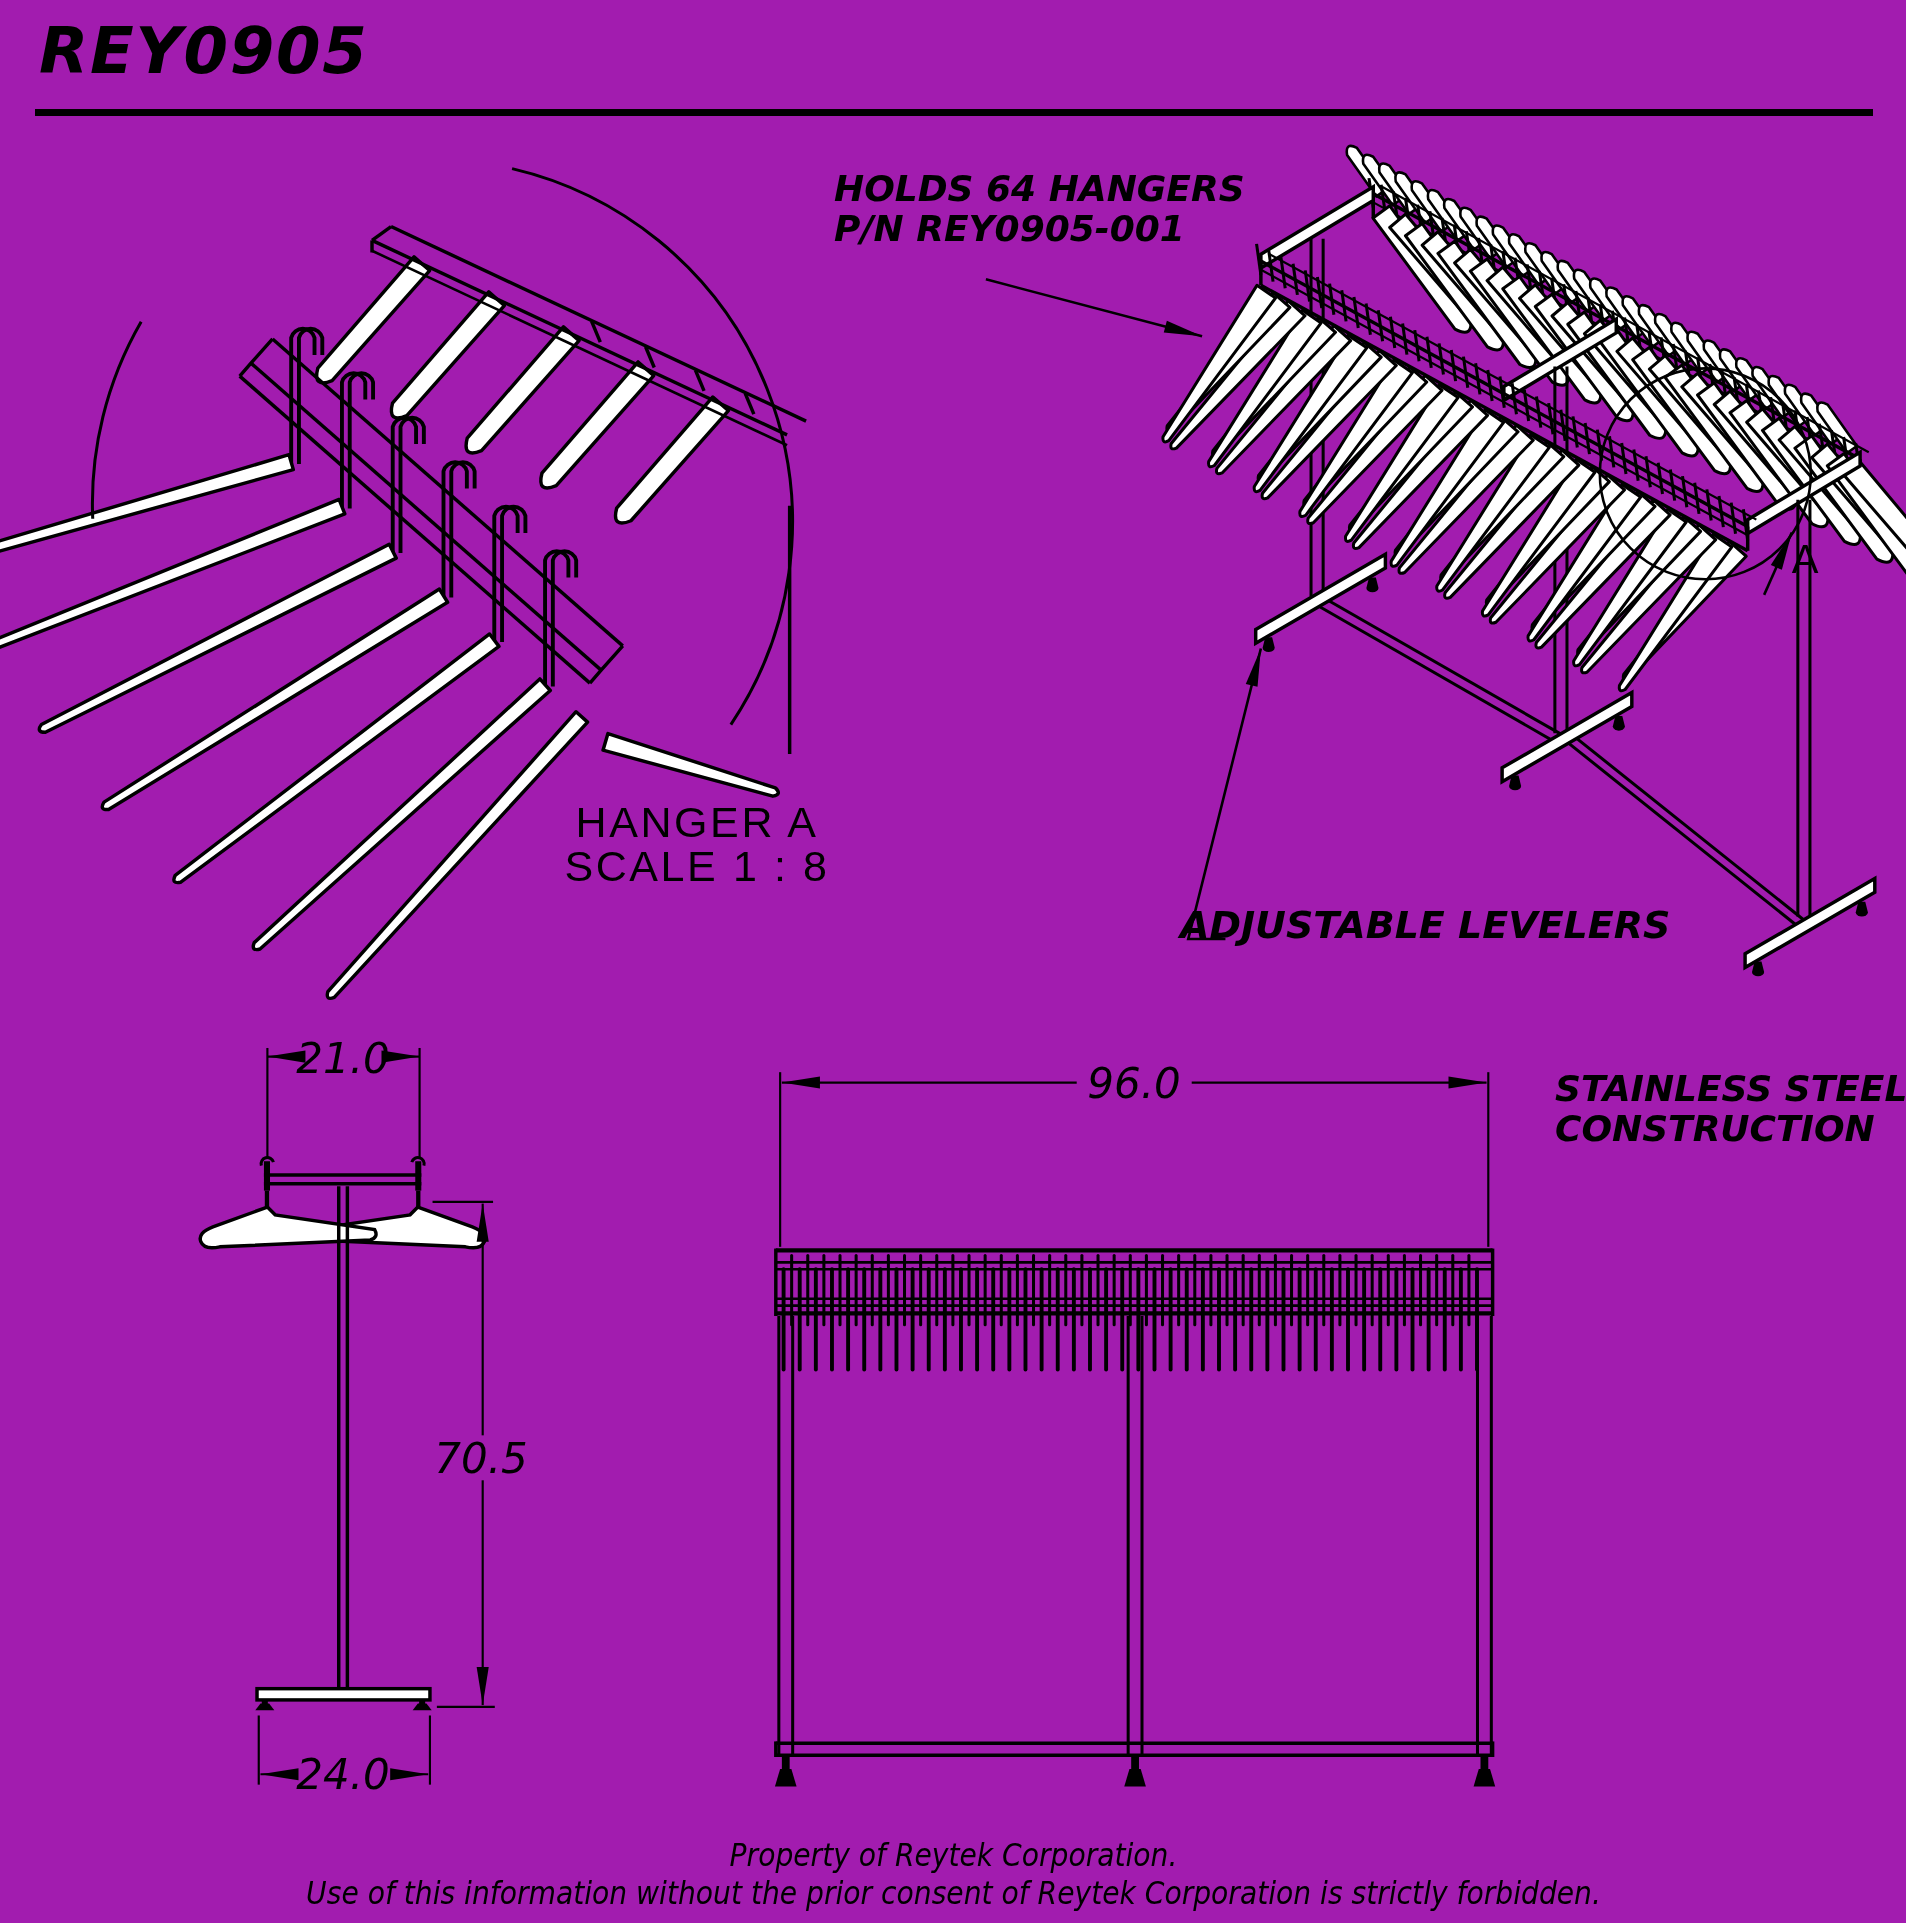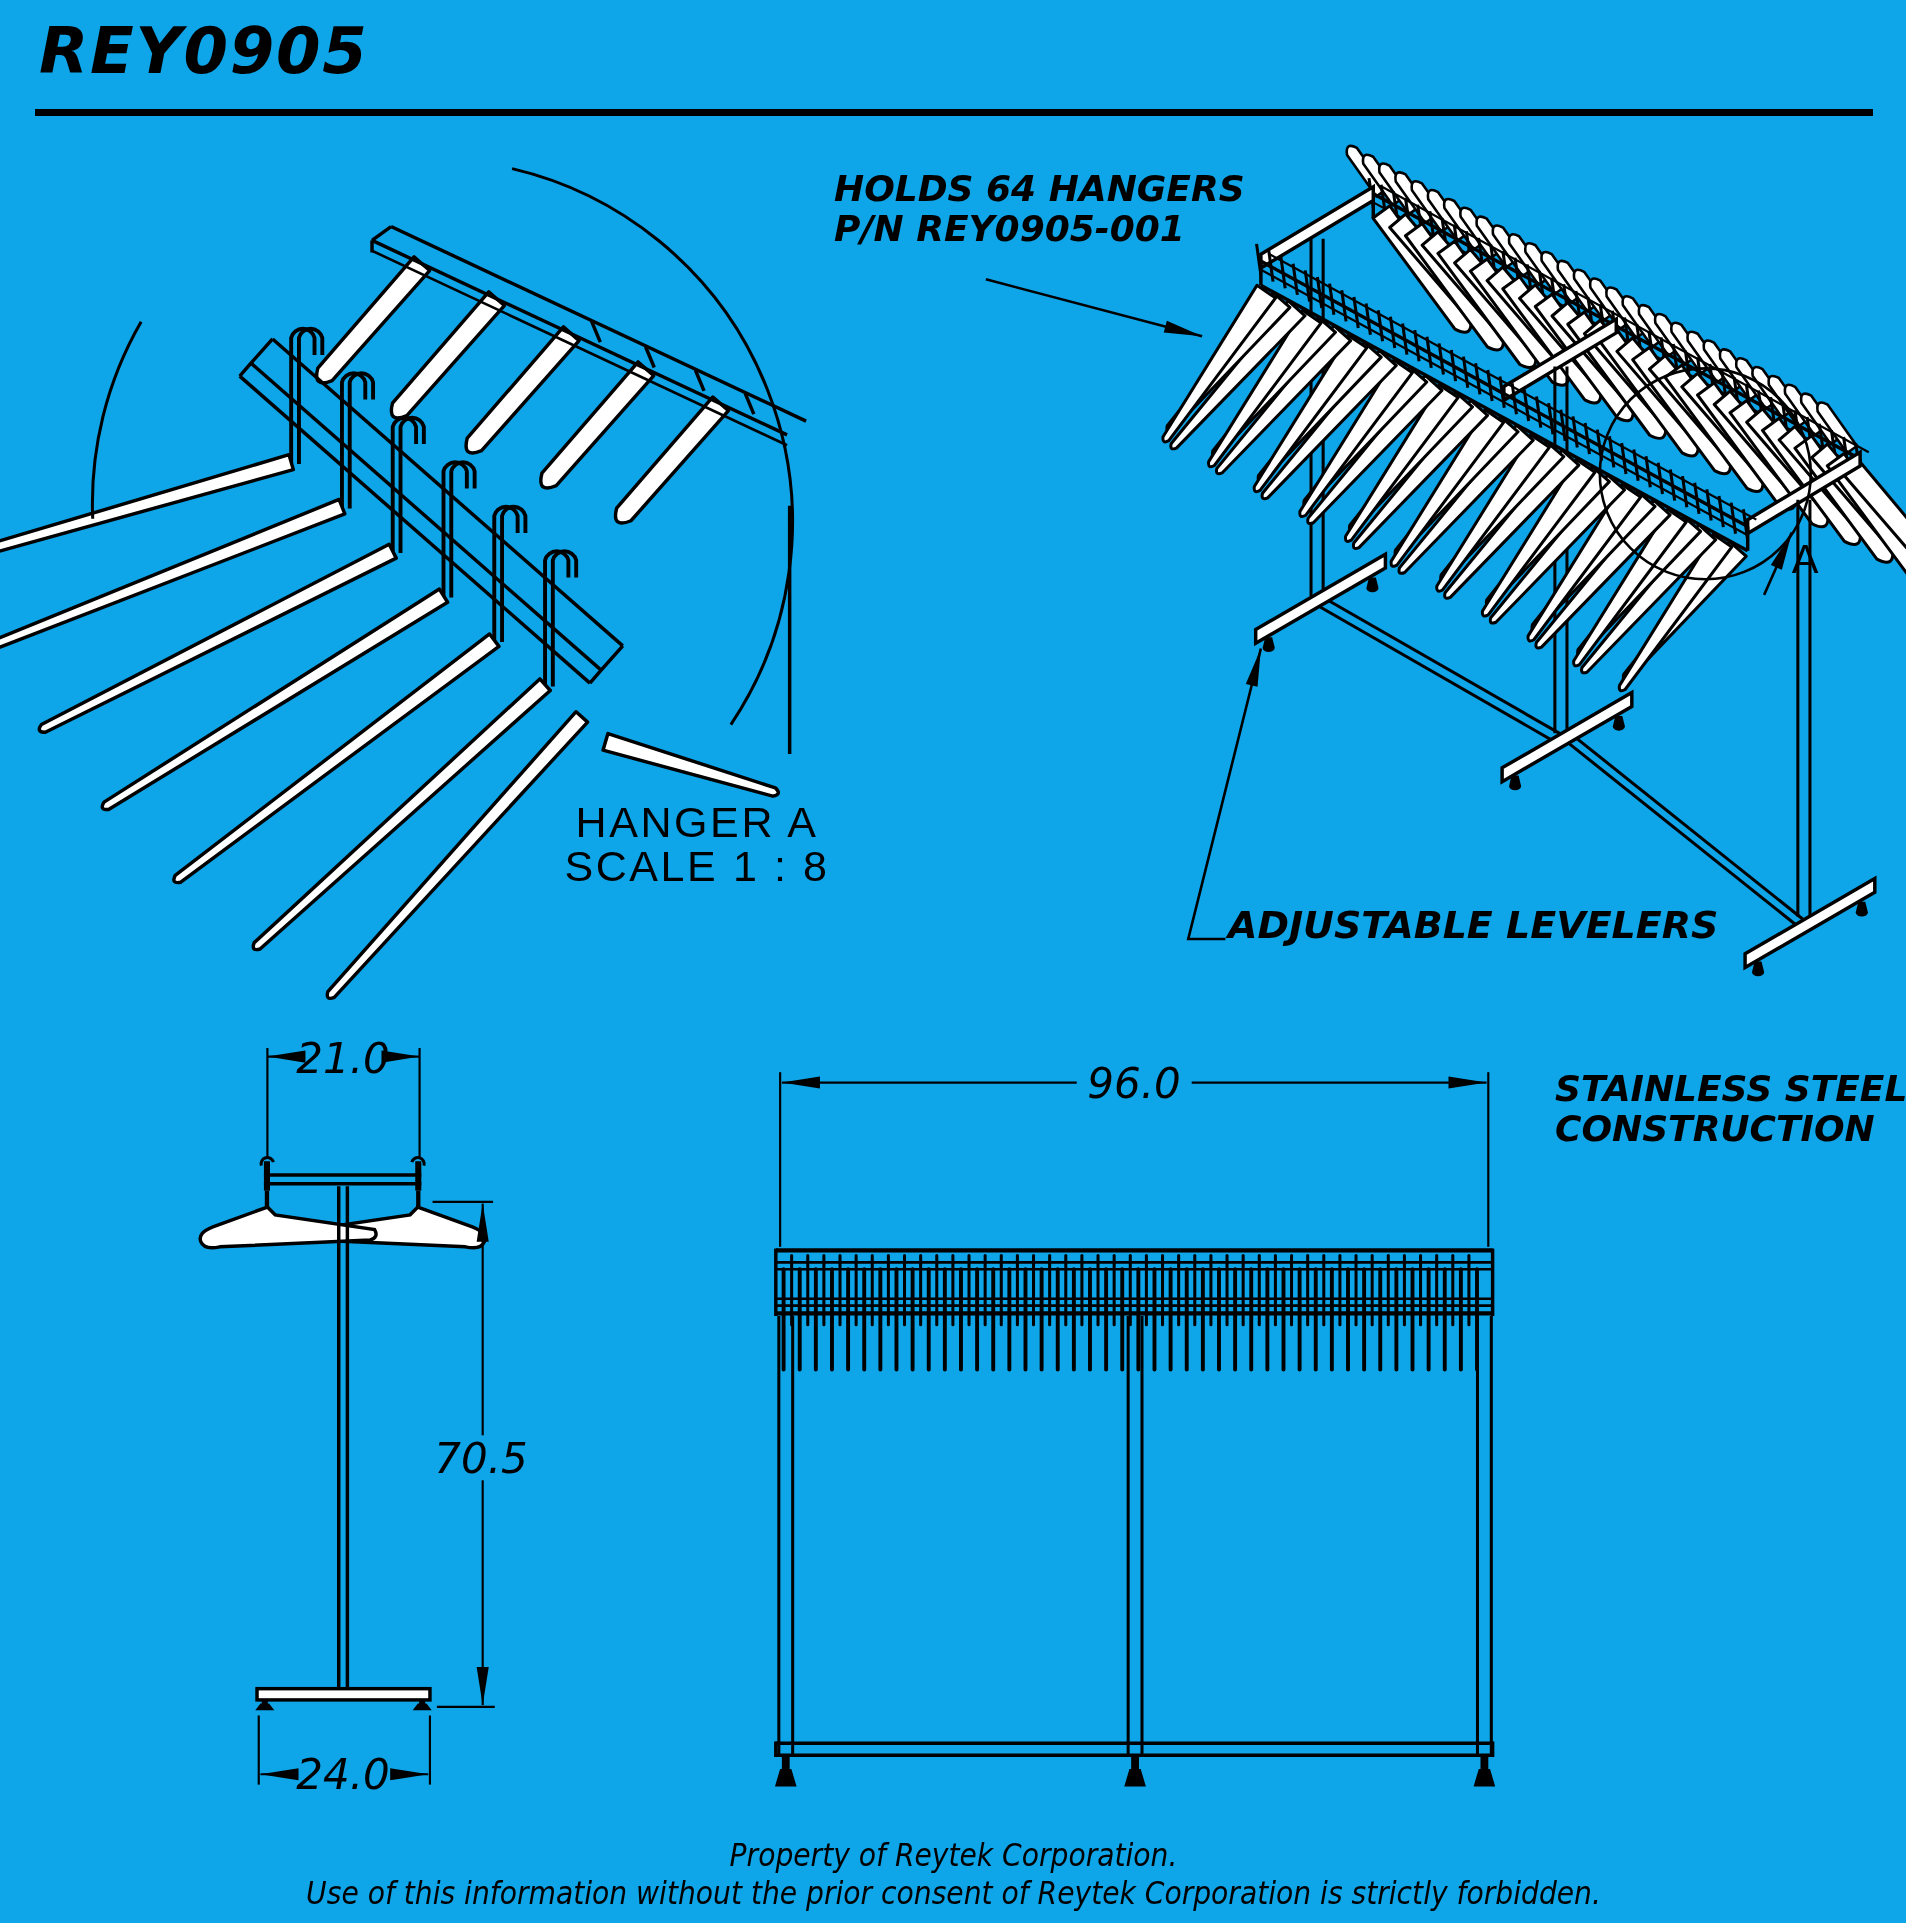--- a/index.html
+++ b/index.html
@@ -1,16 +1,16 @@
 <!DOCTYPE html>
 <html style="font-size:14px"><head>
 <meta charset="utf-8">
 <style>
   html,body{margin:0;padding:0;background:#fff;}
-  #page{position:relative;width:1907px;height:1923px;background:#0ea5e9;overflow:hidden;
+  #page{position:relative;width:1907px;height:1923px;background:#a21caf;overflow:hidden;
         font-family:"DejaVu Sans",sans-serif;color:#000;}
   #art{position:absolute;left:0;top:0;}
   .txt{position:absolute;white-space:nowrap;}
   .title{font-size:64px;font-weight:bold;font-style:italic;letter-spacing:1.7px;}
   .callout{font-size:36px;font-weight:bold;font-style:italic;line-height:1.12;}
   .dim{font-size:42px;font-style:italic;transform:translate(-50%,-50%);}
   .detlabel{font-family:"Liberation Sans",sans-serif;font-size:43px;letter-spacing:2.6px;
             line-height:1.02;text-align:center;transform:translateX(-50%);}
   .detletter{font-family:"Liberation Sans",sans-serif;font-size:40px;transform:translate(-50%,-50%);}
   #rule{position:absolute;left:35px;top:109px;width:1838px;height:7px;background:#000;}
@@ -493,21 +493,21 @@
 </svg>
 
 <div id="rule"></div>
 <div class="txt title" style="left:39px;top:14px;">REY0905</div>
 
 <div class="txt callout" style="left:834px;top:169px;">
   <div>HOLDS 64 HANGERS</div>
   <div>P/N REY0905-001</div>
 </div>
 
-<div class="txt callout" style="left:1228px;top:904px;font-size:38px;">ADJUSTABLE LEVELERS</div>
+<div class="txt callout" style="left:1180px;top:904px;font-size:38px;">ADJUSTABLE LEVELERS</div>
 
 <div class="txt callout" style="left:1555px;top:1069px;line-height:1.1;">
   <div>STAINLESS STEEL</div>
   <div>CONSTRUCTION</div>
 </div>
 
 <div class="txt detlabel" style="left:697px;top:801px;">
   <div>HANGER A</div>
   <div>SCALE 1 : 8</div>
 </div>

